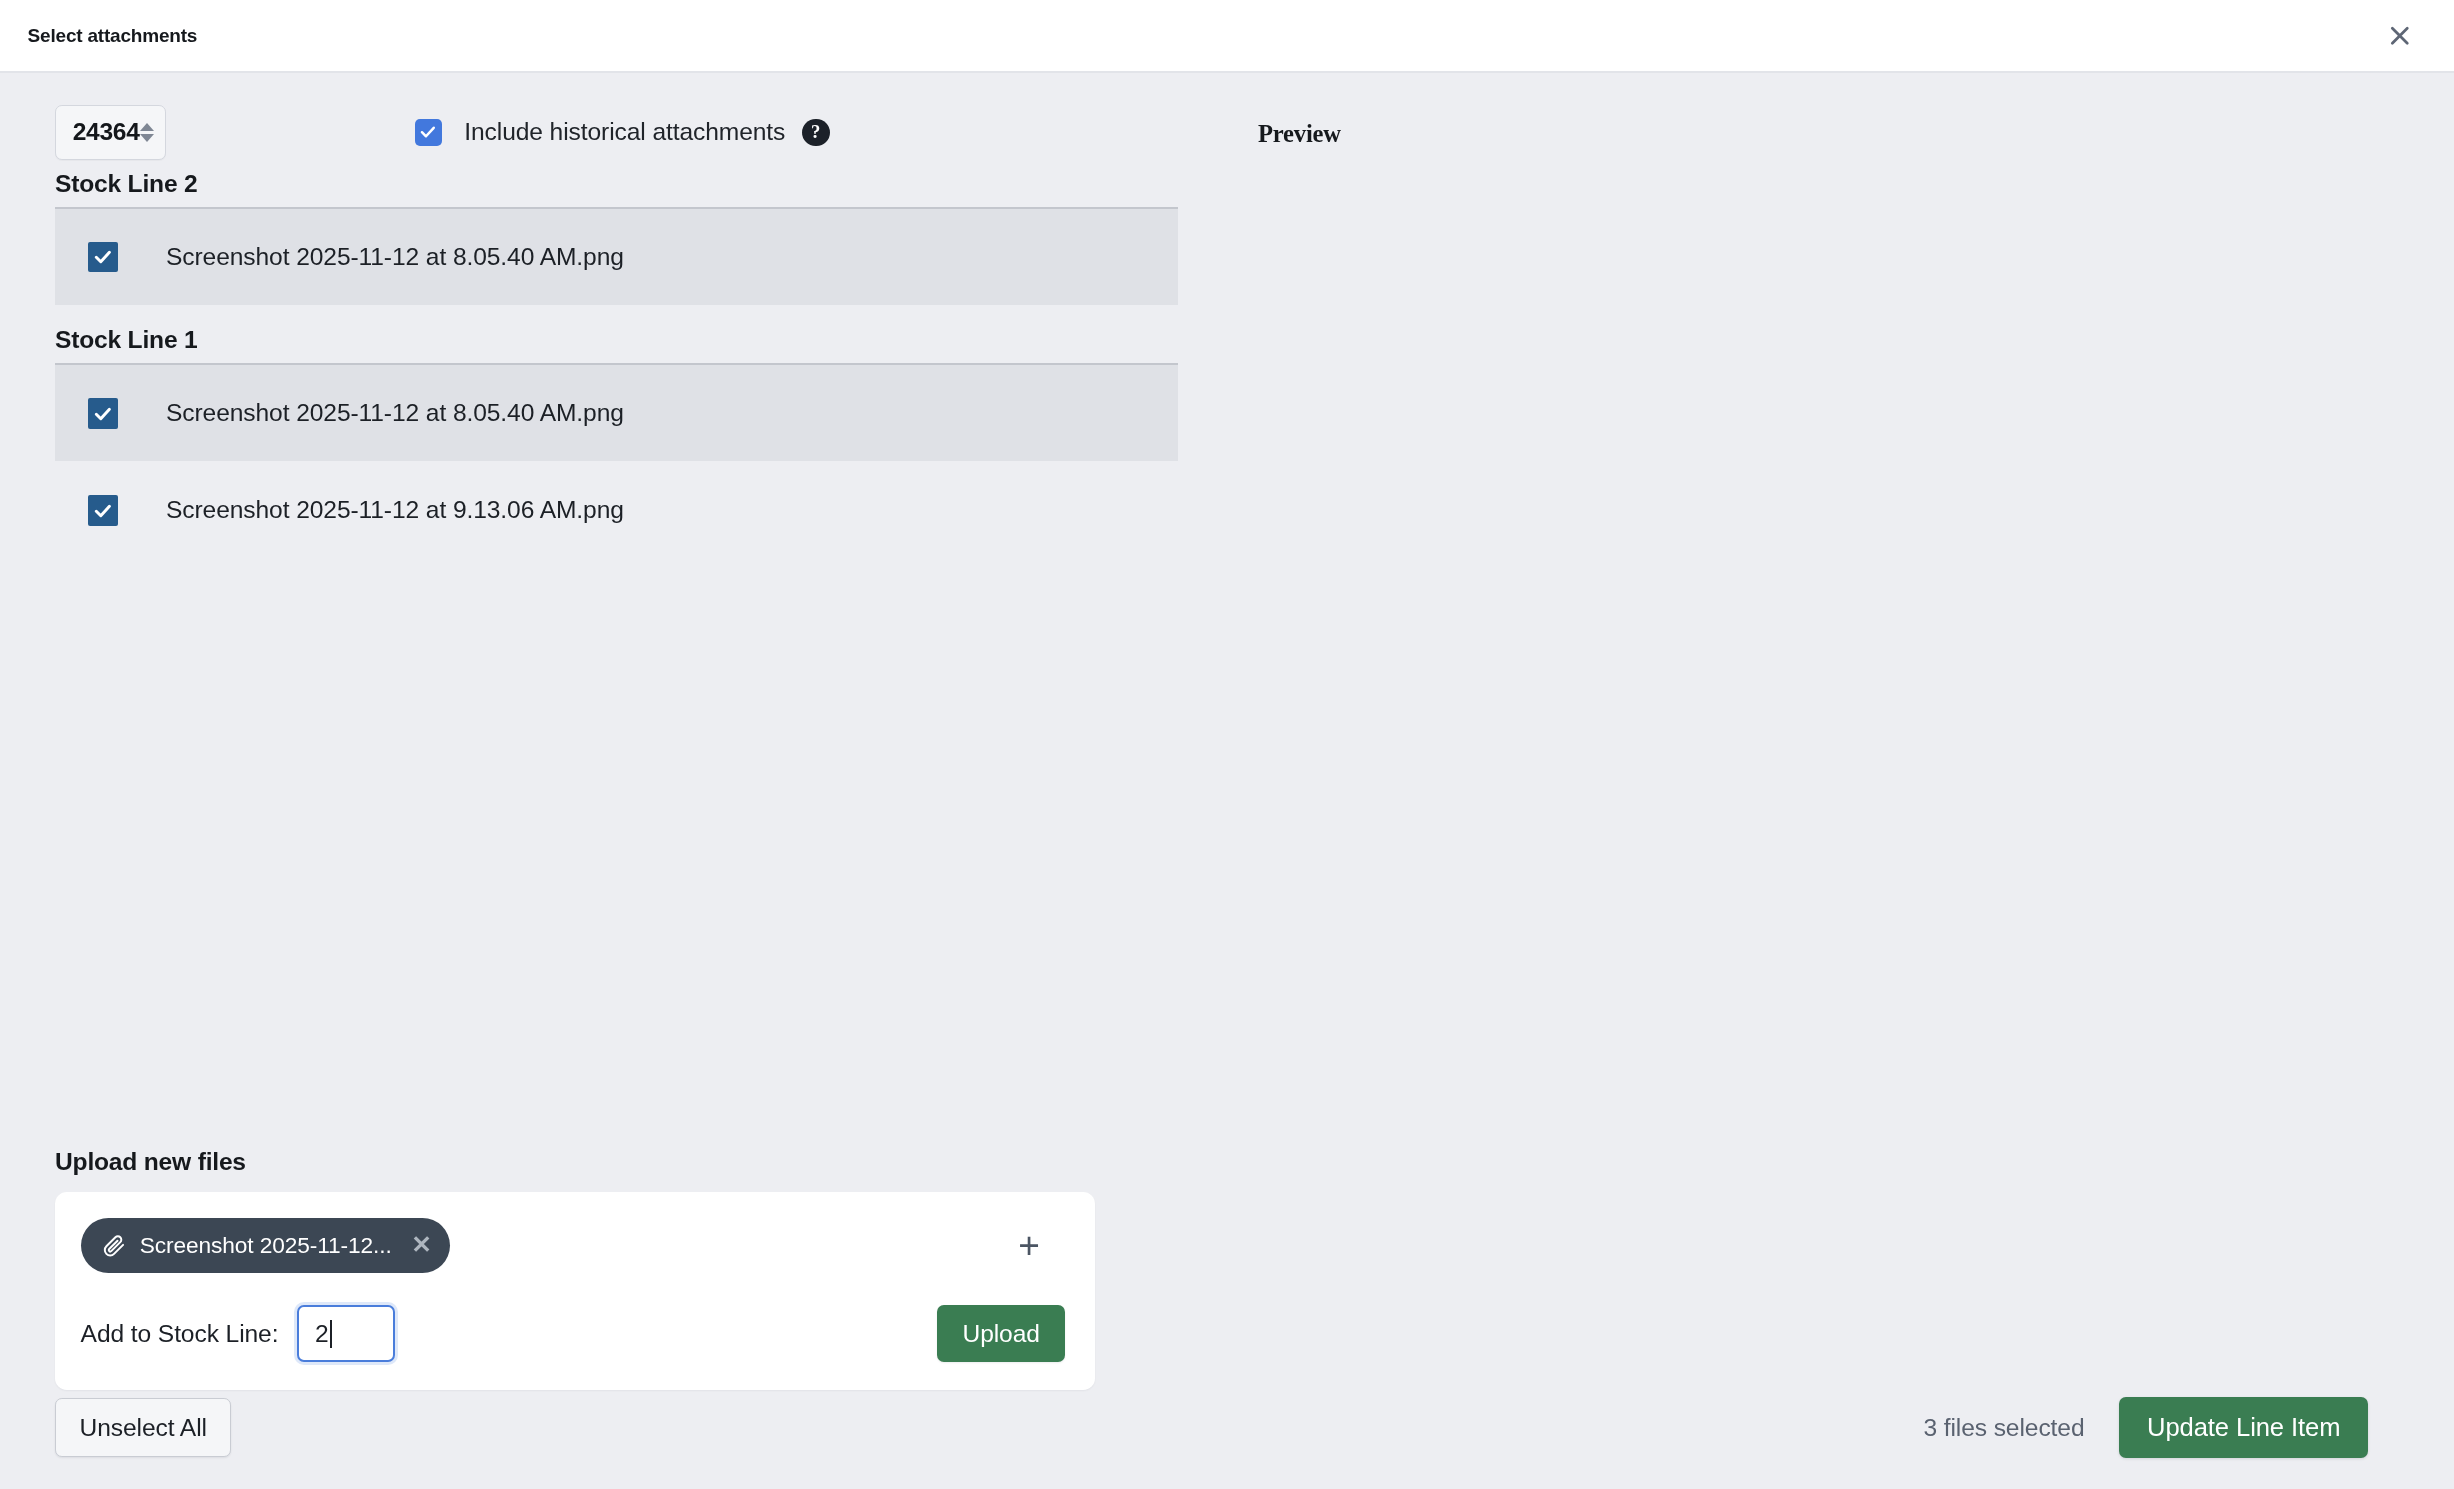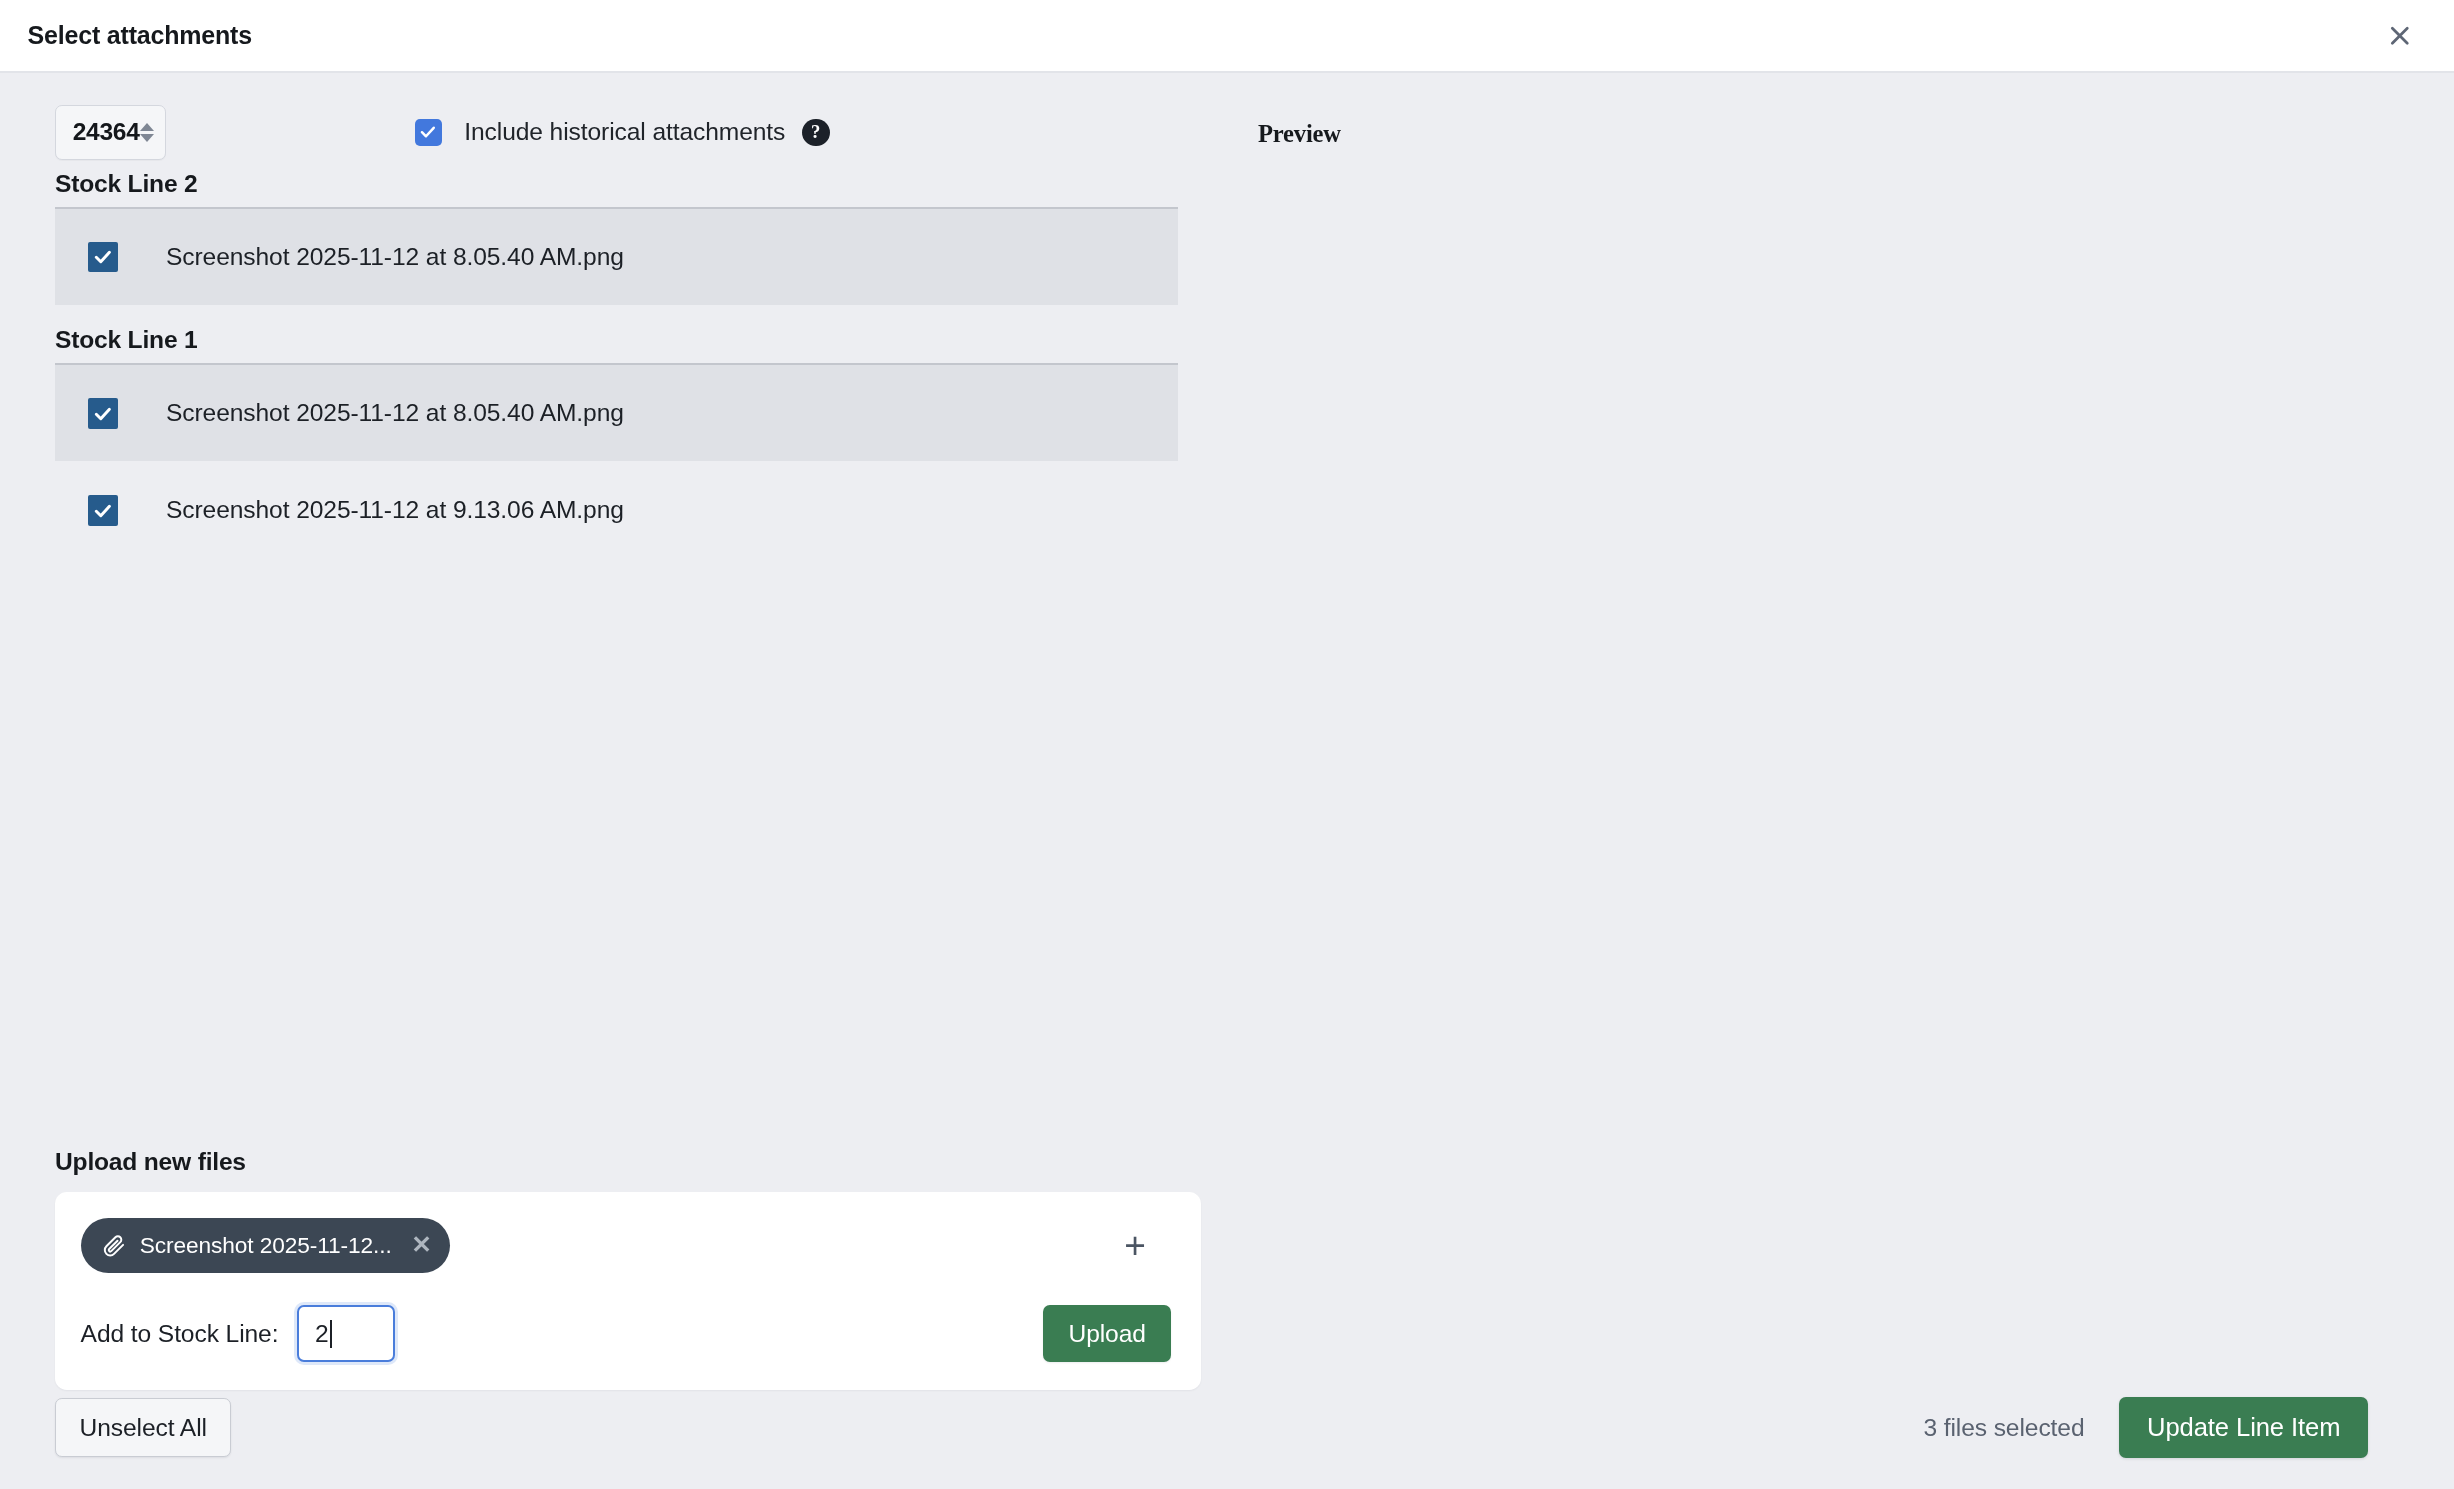--- a/index.html
+++ b/index.html
@@ -30,21 +30,21 @@
     min-height: 73px;
     background: #ffffff;
     border-bottom: 2px solid #e2e4e9;
     display: flex;
     align-items: center;
     justify-content: space-between;
     padding: 0 33px 0 27.6px;
     position: relative;
   }
   .modal-title {
-    font-size: 25px;
+    font-size: 19px;
     font-weight: bold;
     letter-spacing: -0.2px;
     color: #16191d;
   }
   .close-btn {
     width: 45px;
     height: 45px;
     display: flex;
     align-items: center;
     justify-content: center;
@@ -208,21 +208,21 @@
     margin-top: auto;
   }
   .upload-title {
     font-size: 24.6px;
     font-weight: bold;
     color: #16191d;
     margin-bottom: 16.7px;
     letter-spacing: -0.2px;
   }
   .upload-card {
-    width: 1146px;
+    width: 1040px;
     background: #ffffff;
     border-radius: 11.8px;
     padding: 25.6px 29.6px 27.6px 25.6px;
     box-shadow: 0 1px 2px rgba(16,24,40,0.05);
   }
   .chip-row {
     display: flex;
     align-items: center;
     justify-content: space-between;
   }

